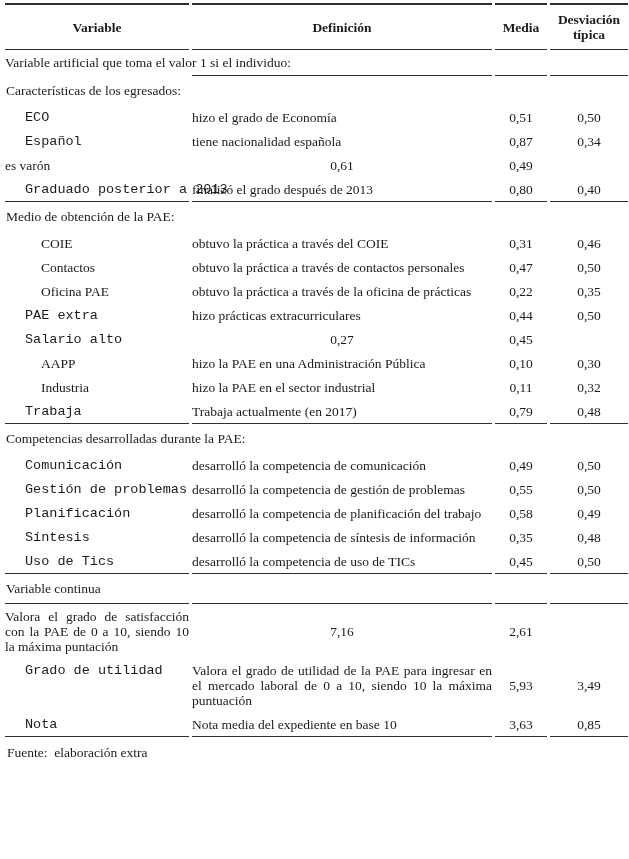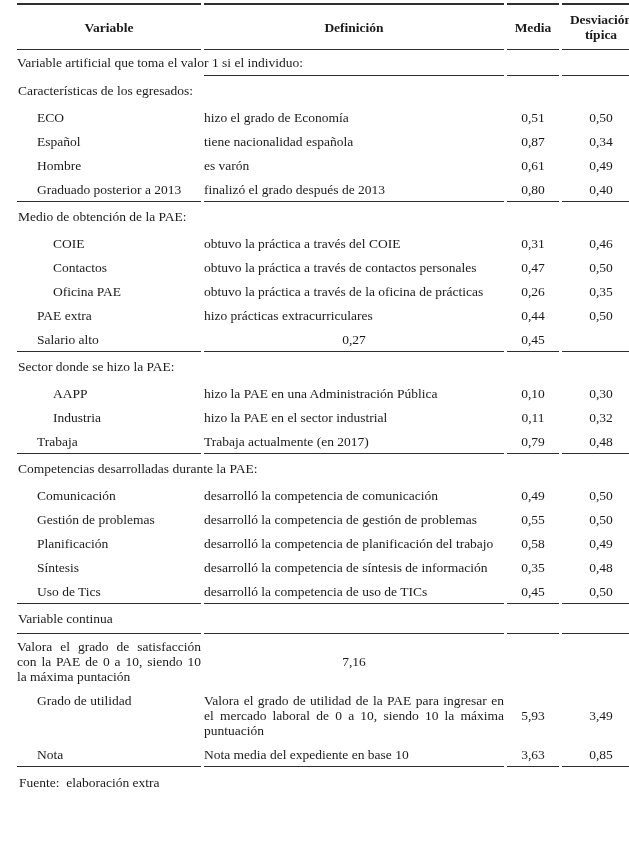--- a/index.html
+++ b/index.html
@@ -4,21 +4,21 @@
 <style>
   html, body {
     margin: 0; padding: 0;
     background: #ffffff;
     width: 629px; height: 859px;
     overflow: hidden;
     font-family: "Liberation Serif", "DejaVu Serif", serif;
     font-size: 13.5px;
     color: #1b1b1b;
   }
-  .page { padding: 3px 2px 0 17px; }
+  .page { padding: 3px 2px 0 5px; }
 
   .row {
     display: grid;
     grid-template-columns: 184px 300px 52px 78px;
     column-gap: 3px;
   }
   .row > div { min-width: 0; }
 
   
   .bt  { border-top: 1.5px solid #2e2e2e; }
@@ -49,21 +49,21 @@
     padding: 7px 0 7px 1px;
     line-height: 15px;
   }
 
   
   .data-row > div {
     padding-top: 4.5px; padding-bottom: 4.5px;
     line-height: 15px;
   }
   .data-row .c1 { white-space: nowrap; overflow: visible; }
-  .ind1 { padding-left: 20px; }
+  .ind1 { padding-left: 20px; font-family: Liberation Mono, monospace; }
   .ind2 { padding-left: 36px; }
   .def  { text-align: justify; }
   .num  {
     text-align: center;
     display: flex; align-items: center; justify-content: center;
   }
 
   .source {
     margin: 8px 0 0 2px;
     line-height: 15px;
@@ -99,21 +99,20 @@
         <div class="c3 num">0,51</div>
         <div class="c4 num">0,50</div>
       </div>
       <div class="row data-row">
         <div class="c1 ind1">Español</div>
         <div class="c2 def">tiene nacionalidad española</div>
         <div class="c3 num">0,87</div>
         <div class="c4 num">0,34</div>
       </div>
       <div class="row data-row">
-        <div class="c1 ind1">Hombre</div>
         <div class="c2 def">es varón</div>
         <div class="c3 num">0,61</div>
         <div class="c4 num">0,49</div>
       </div>
       <div class="row data-row">
         <div class="c1 ind1">Graduado posterior a 2013</div>
         <div class="c2 def">finalizó el grado después de 2013</div>
         <div class="c3 num">0,80</div>
         <div class="c4 num">0,40</div>
       </div>
@@ -131,39 +130,33 @@
       </div>
       <div class="row data-row">
         <div class="c1 ind2">Contactos</div>
         <div class="c2 def">obtuvo la práctica a través de contactos perso­nales</div>
         <div class="c3 num">0,47</div>
         <div class="c4 num">0,50</div>
       </div>
       <div class="row data-row">
         <div class="c1 ind2">Oficina PAE</div>
         <div class="c2 def">obtuvo la práctica a través de la oficina de prác­ticas</div>
-        <div class="c3 num">0,26</div>
+        <div class="c3 num">0,22</div>
         <div class="c4 num">0,35</div>
       </div>
       <div class="row data-row">
         <div class="c1 ind1">PAE extra</div>
         <div class="c2 def">hizo prácticas extracurriculares</div>
         <div class="c3 num">0,44</div>
         <div class="c4 num">0,50</div>
       </div>
       <div class="row data-row">
         <div class="c1 ind1">Salario alto</div>
         <div class="c3 num">0,27</div>
         <div class="c4 num">0,45</div>
-      </div>
-      <div class="row section-row">
-        <div class="c1 bt">Sector donde se hizo la PAE:</div>
-        <div class="fill bt"></div>
-        <div class="fill bt"></div>
-        <div class="fill bt"></div>
       </div>
       <div class="row data-row">
         <div class="c1 ind2">AAPP</div>
         <div class="c2 def">hizo la PAE en una Administración Pública</div>
         <div class="c3 num">0,10</div>
         <div class="c4 num">0,30</div>
       </div>
       <div class="row data-row">
         <div class="c1 ind2">Industria</div>
         <div class="c2 def">hizo la PAE en el sector industrial</div>
@@ -214,20 +207,21 @@
       </div>
       <div class="row section-row">
         <div class="c1 bt bb">Variable continua</div>
         <div class="fill bt bb"></div>
         <div class="fill bt bb"></div>
         <div class="fill bt bb"></div>
       </div>
       <div class="row data-row">
         <div class="c2 def">Valora el grado de satisfacción con la PAE de 0 a 10, siendo 10 la máxima puntación</div>
         <div class="c3 num">7,16</div>
+        <div class="c4 num">2,61</div>
       </div>
       <div class="row data-row">
         <div class="c1 ind1">Grado de utilidad</div>
         <div class="c2 def">Valora el grado de utilidad de la PAE para ingre­sar en el mercado laboral de 0 a 10, siendo 10 la máxima puntuación</div>
         <div class="c3 num">5,93</div>
         <div class="c4 num">3,49</div>
       </div>
       <div class="row data-row">
         <div class="c1 ind1 bb">Nota</div>
         <div class="c2 def bb">Nota media del expediente en base 10</div>

